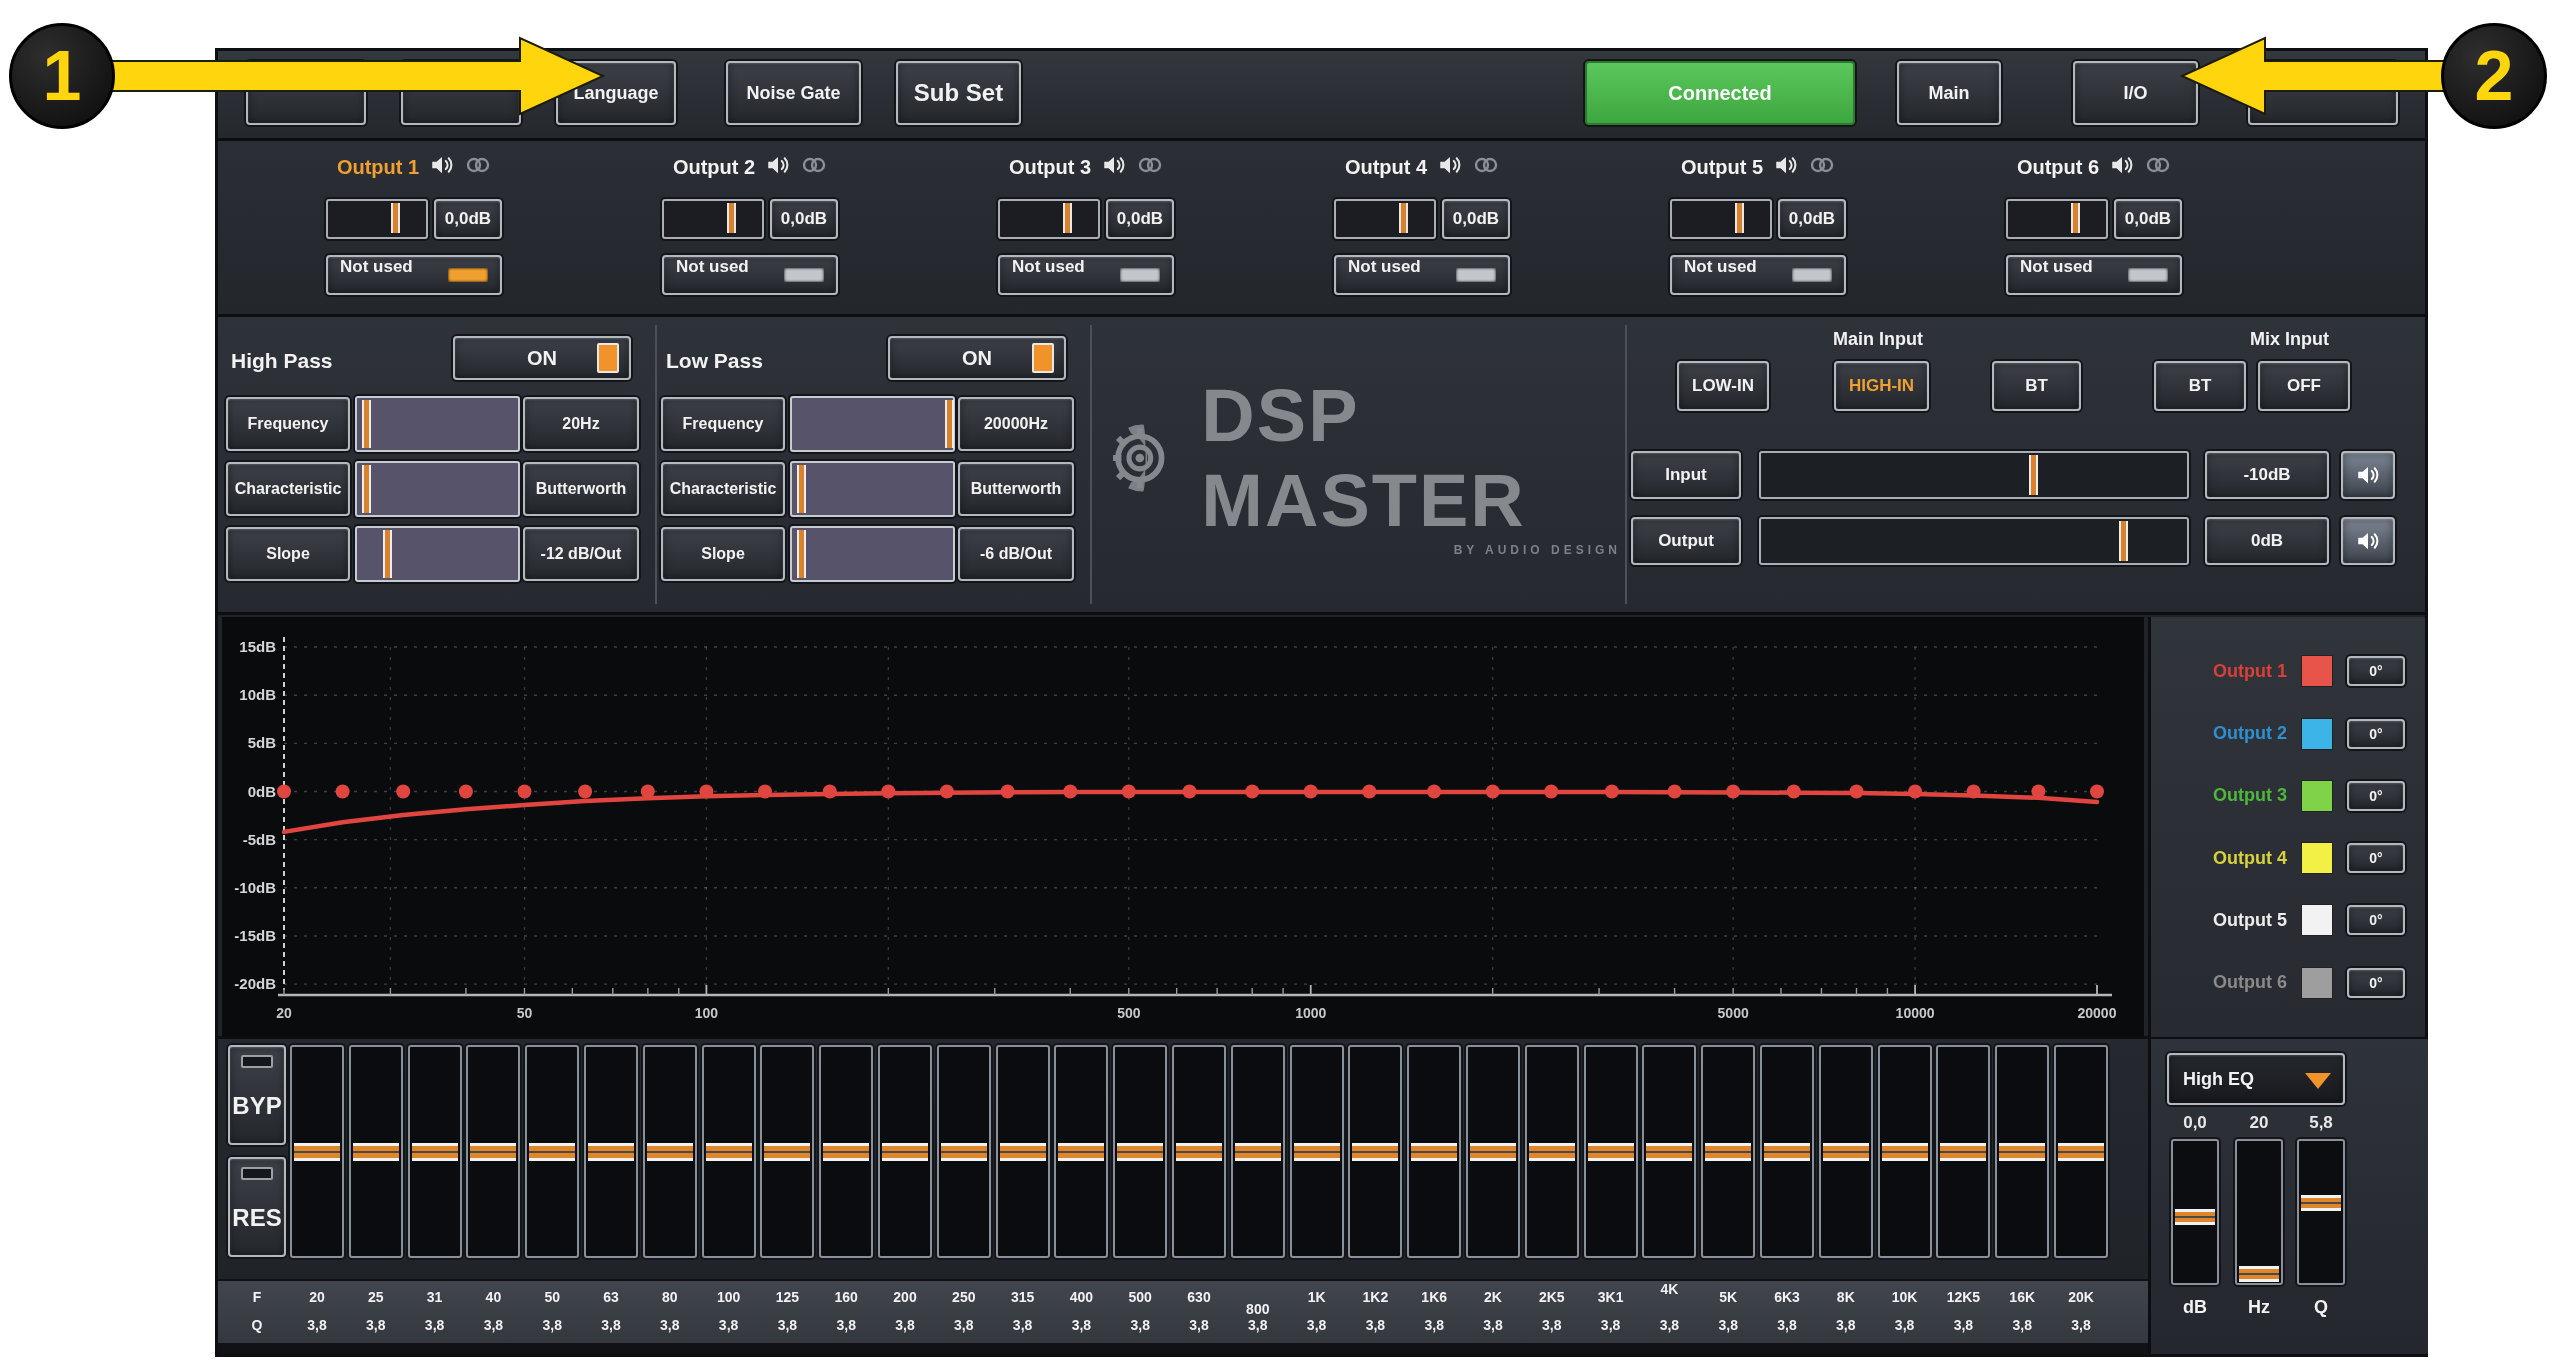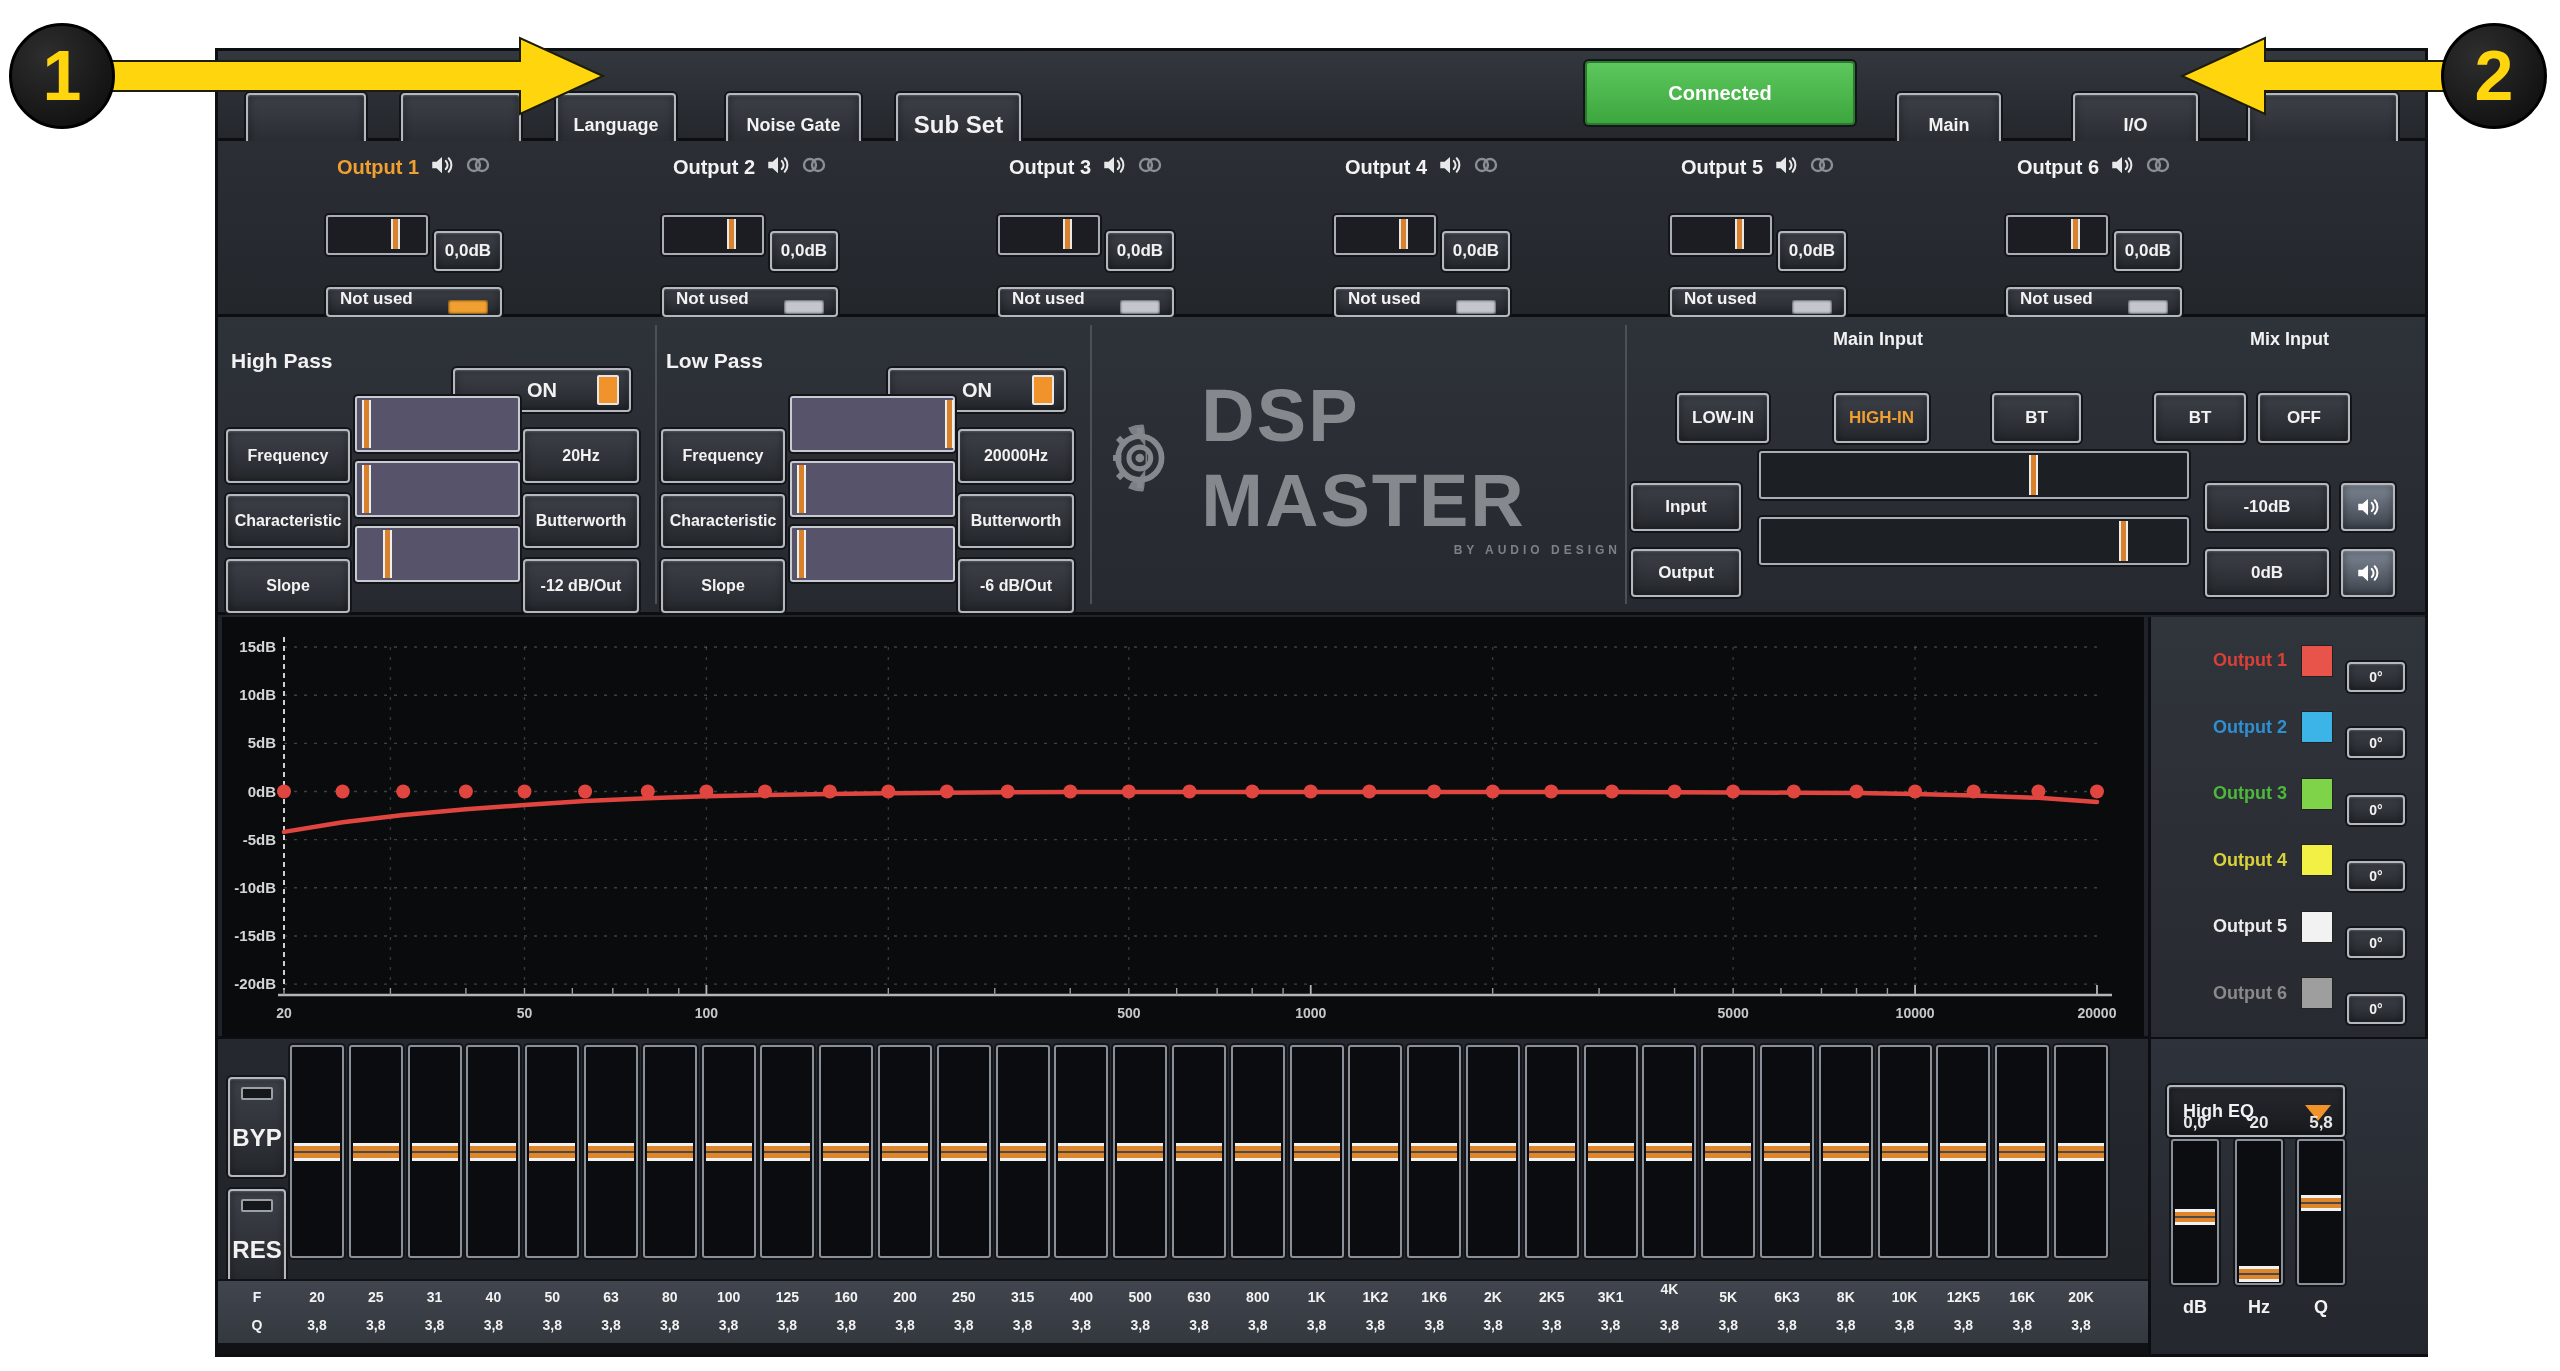--- a/index.html
+++ b/index.html
@@ -2,21 +2,21 @@
 <html><head>
 <meta charset="utf-8">
 <style>
   html,body{margin:0;padding:0;background:#fff;font-family:"Liberation Sans","DejaVu Sans",sans-serif;}
   #stage{position:relative;width:2560px;height:1371px;background:#fff;overflow:hidden;}
   #app{position:absolute;left:215px;top:48px;width:2213px;height:1309px;background:#26292f;border:3px solid #0e0f12;box-sizing:border-box;}
   .sect{position:absolute;left:0;width:2207px;box-sizing:border-box;}
   
   .bev{background:linear-gradient(180deg,#3d4148,#24272c);border:2px solid #b3b8bf;border-radius:4px;
        box-shadow:0 0 0 2px #131519, inset 0 1px 2px rgba(255,255,255,.18), inset 0 0 8px rgba(0,0,0,.45);
-       color:#f2f2f2;box-sizing:border-box;margin-top:32px;}
+       color:#f2f2f2;box-sizing:border-box;}
   .btn{display:flex;align-items:center;justify-content:center;font-weight:700;font-size:20px;position:absolute;}
   .valbox{display:flex;align-items:center;justify-content:center;font-weight:700;font-size:17px;}
   
   #toolbar{top:0;height:90px;background:linear-gradient(180deg,#33373e,#24272c);border-bottom:3px solid #0d0e11;}
   
   #outrow{top:90px;height:176px;background:linear-gradient(180deg,#2b2e35,#23262b);border-bottom:3px solid #0d0e11;}
   .out-col{position:absolute;top:0;width:336px;height:176px;display:flex;flex-direction:column;align-items:center;}
   .out-head{margin-top:12px;height:28px;display:flex;align-items:center;gap:10px;}
   .out-label{font-weight:700;font-size:20px;color:#f2f2f2;}
   .out-label.active{color:#f0a030;}
@@ -613,21 +613,21 @@
           <span class="fq-cell" style="left: 717.8px; top: 8px;">250</span>
           <span class="fq-cell" style="left: 717.8px; top: 36px;">3,8</span>
           <span class="fq-cell" style="left: 776.6px; top: 8px;">315</span>
           <span class="fq-cell" style="left: 776.6px; top: 36px;">3,8</span>
           <span class="fq-cell" style="left: 835.4px; top: 8px;">400</span>
           <span class="fq-cell" style="left: 835.4px; top: 36px;">3,8</span>
           <span class="fq-cell" style="left: 894.2px; top: 8px;">500</span>
           <span class="fq-cell" style="left: 894.2px; top: 36px;">3,8</span>
           <span class="fq-cell" style="left: 953px; top: 8px;">630</span>
           <span class="fq-cell" style="left: 953px; top: 36px;">3,8</span>
-          <span class="fq-cell" style="left: 1011.8px; top: 8px;">800</span>
+          <span class="fq-cell" style="left: 1011.8px; top: 20px;">800</span>
           <span class="fq-cell" style="left: 1011.8px; top: 36px;">3,8</span>
           <span class="fq-cell" style="left: 1070.6px; top: 8px;">1K</span>
           <span class="fq-cell" style="left: 1070.6px; top: 36px;">3,8</span>
           <span class="fq-cell" style="left: 1129.4px; top: 8px;">1K2</span>
           <span class="fq-cell" style="left: 1129.4px; top: 36px;">3,8</span>
           <span class="fq-cell" style="left: 1188.2px; top: 8px;">1K6</span>
           <span class="fq-cell" style="left: 1188.2px; top: 36px;">3,8</span>
           <span class="fq-cell" style="left: 1247px; top: 8px;">2K</span>
           <span class="fq-cell" style="left: 1247px; top: 36px;">3,8</span>
           <span class="fq-cell" style="left: 1305.8px; top: 8px;">2K5</span>

